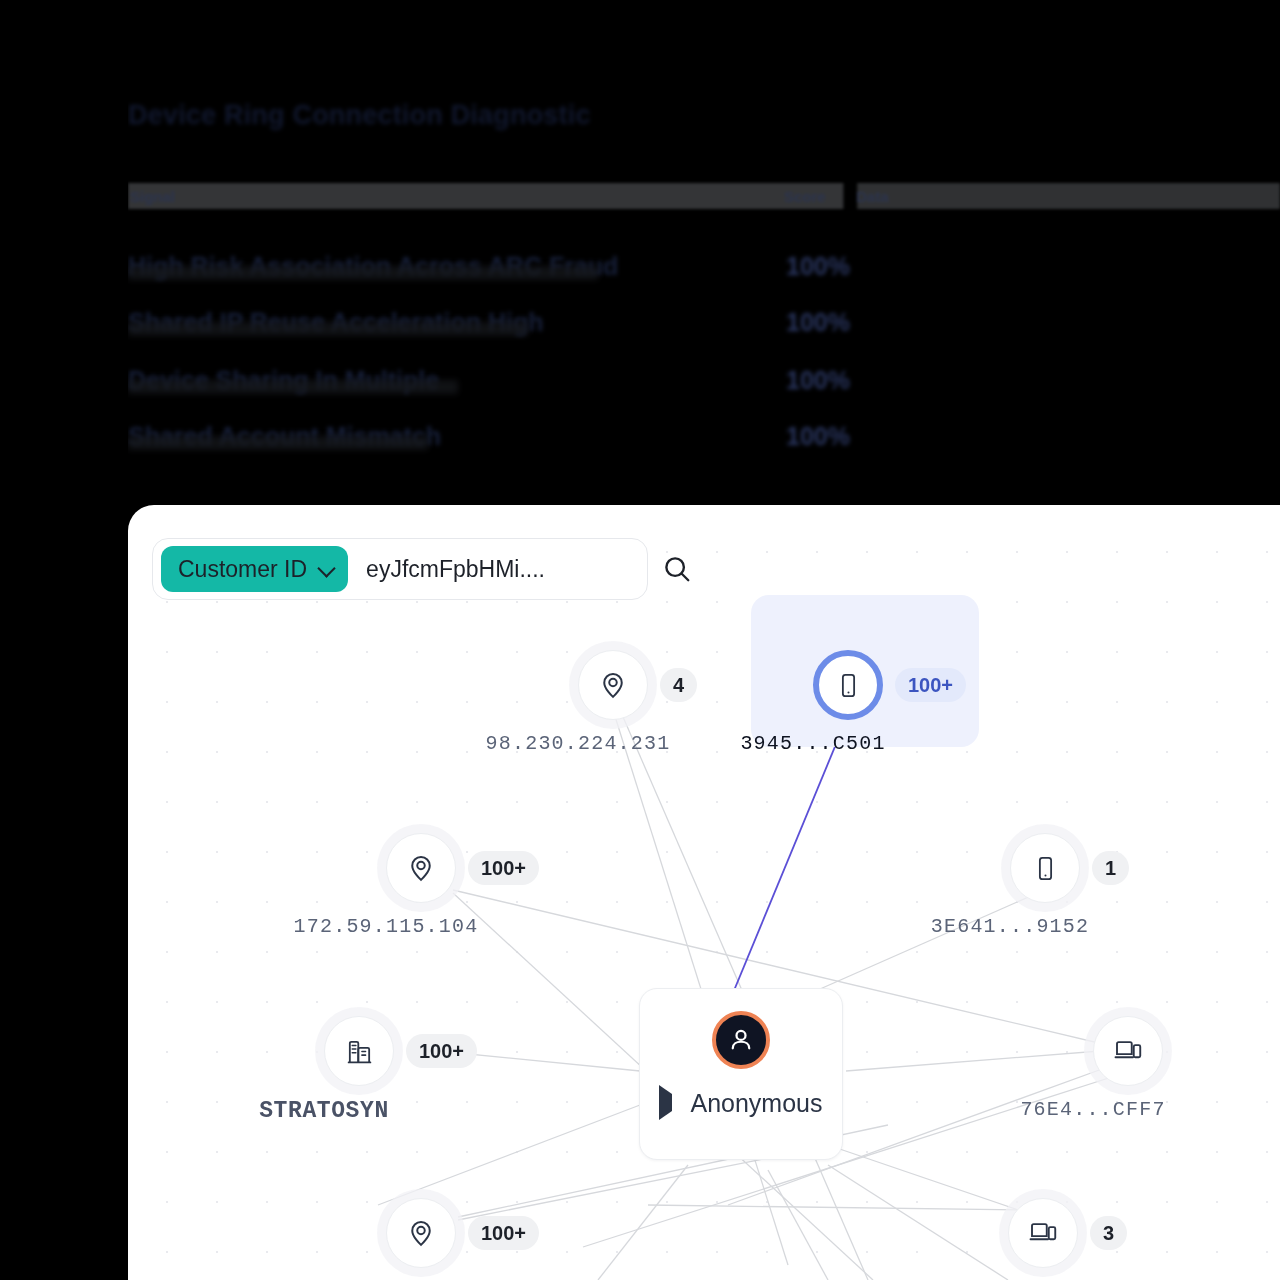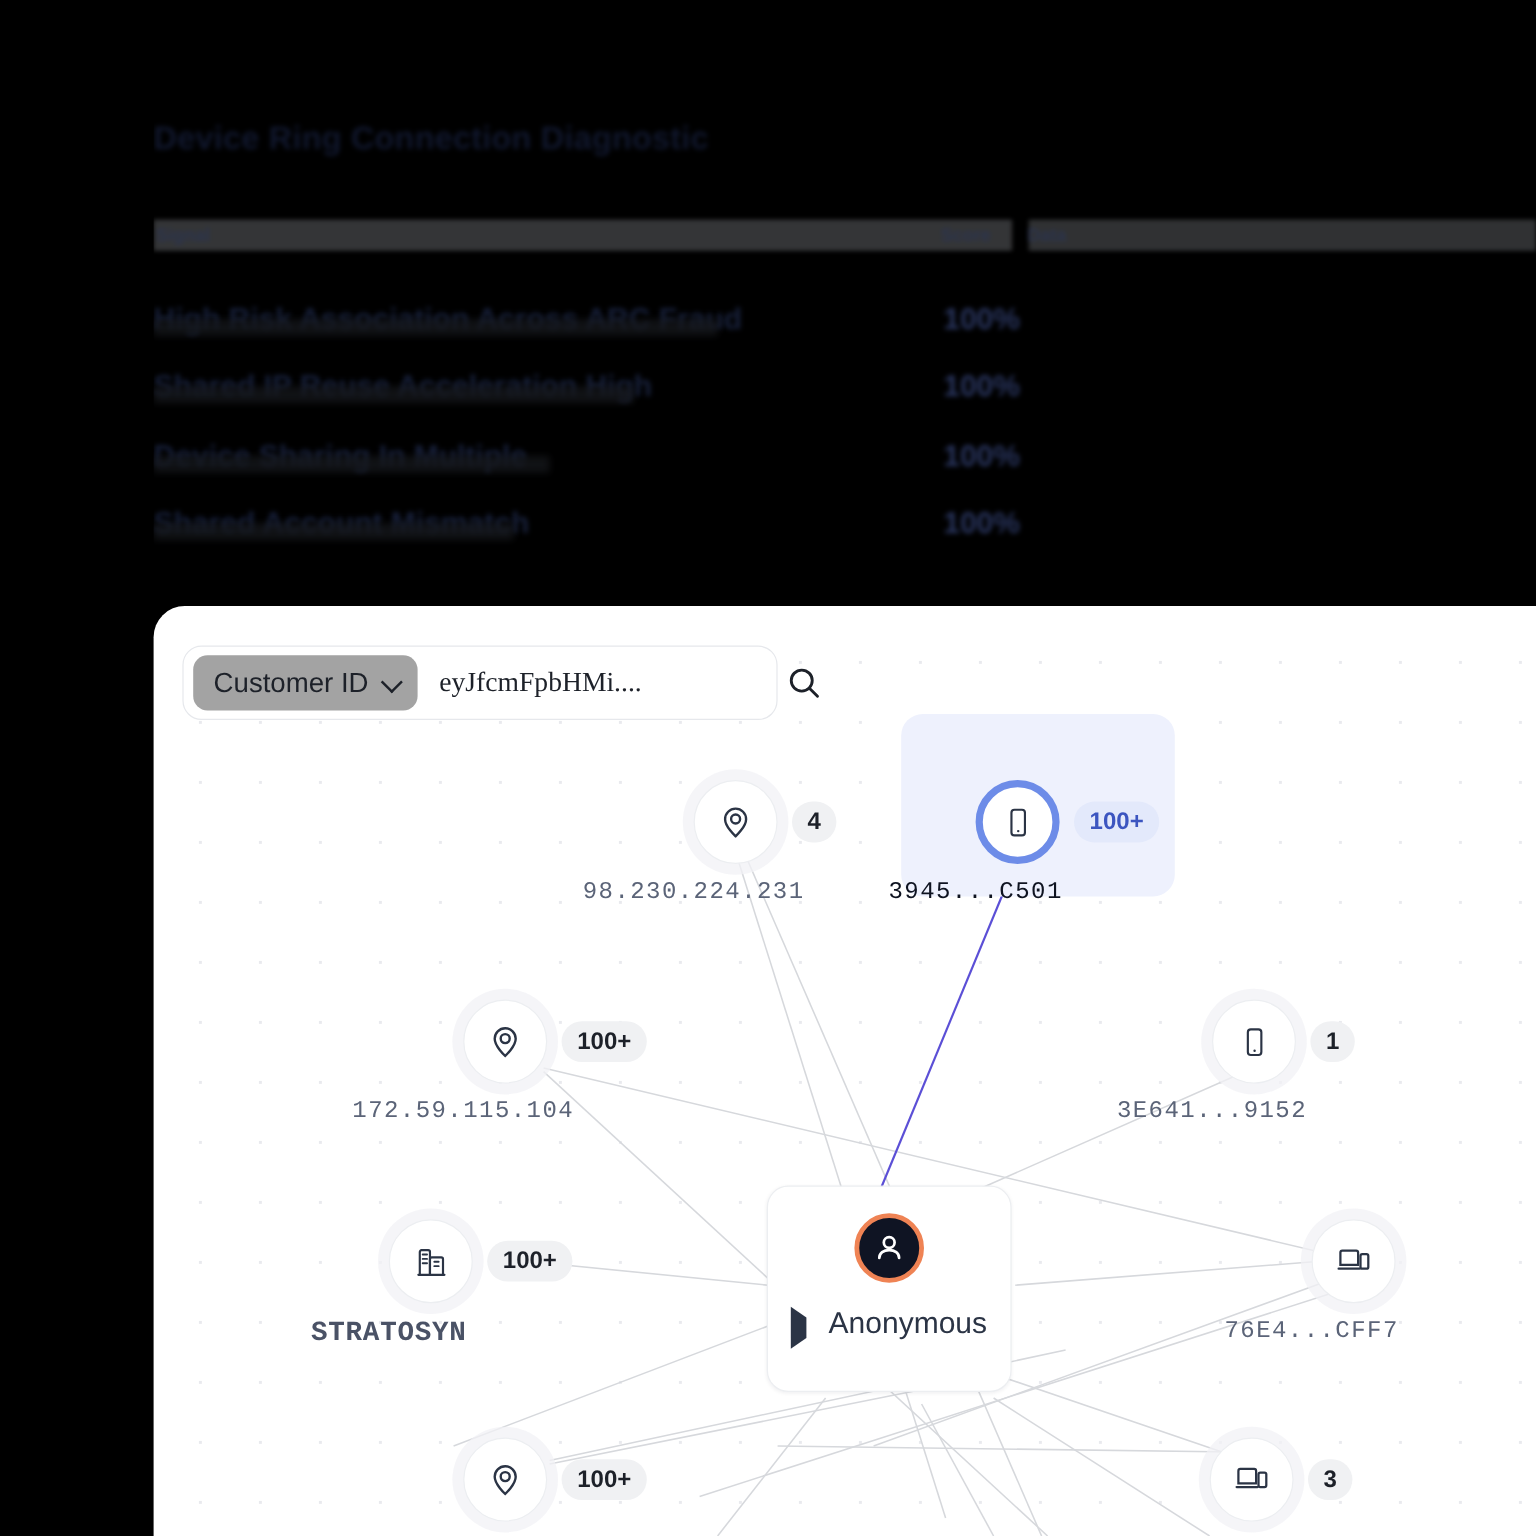--- a/index.html
+++ b/index.html
@@ -84,36 +84,36 @@
     background: #fff;
     border: 1.5px solid #e6e8ec;
     border-radius: 16px;
     display: flex; align-items: center;
     padding: 0 8px 0 8px;
     z-index: 6;
   }
   .sb-select {
     display: flex; align-items: center; gap: 12px;
     height: 46px; padding: 0 15px 0 17px;
-    background: #a3a3a3; border-radius: 12px;
+    background: #14b8a6; border-radius: 12px;
     cursor: pointer;
   }
   .sb-select-label { font-size: 23px; color: #1d2129; font-weight: 400; white-space: nowrap; }
   .chev { width: 14px; height: 14px; position: relative; }
   .chev::after {
     content:""; position:absolute; left:1px; top:0px;
     width: 11px; height: 11px;
     border-right: 2.3px solid #1d2129; border-bottom: 2.3px solid #1d2129;
     transform: rotate(45deg);
   }
   .sb-value {
     flex: 1; font-size: 23px; color: #1d2129;
     padding-left: 18px; white-space: nowrap; overflow: hidden;
     background: transparent; border: 0; outline: none;
-    font-family: Liberation Serif, serif;
+    font-family: Liberation Sans, sans-serif;
   }
   .sb-search { width: 40px; display:flex; align-items:center; justify-content:center; cursor:pointer; }
 
   
   .edges { position: absolute; inset: 0; z-index: 1; }
 
   .node { position: absolute; z-index: 3; }
   .node .ring {
     position: absolute; left: 0; top: 0;
     width: 70px; height: 70px; border-radius: 50%;
@@ -168,21 +168,21 @@
   }
   .center-avatar {
     position: absolute; left: 50%; top: 22px; transform: translateX(-50%);
     width: 58px; height: 58px; border-radius: 50%;
     background: #0f1423;
     border: 4px solid #ef8354;
     display: flex; align-items: center; justify-content: center;
   }
   .center-label-row {
     position: absolute; left: 0; right: 0; top: 100px;
-    display: flex; align-items: flex-end; justify-content: center; gap: 13px;
+    display: flex; align-items: center; justify-content: center; gap: 13px;
   }
   .play-tri {
     width: 0; height: 0;
     border-left: 13px solid #2b3445;
     border-top: 9px solid transparent;
     border-bottom: 9px solid transparent;
     background: transparent;
   }
   .play-wrap { width: 18px; height: 20px; position: relative; }
   .center-label { font-size: 25px; color: #2b3445; white-space: nowrap; }

